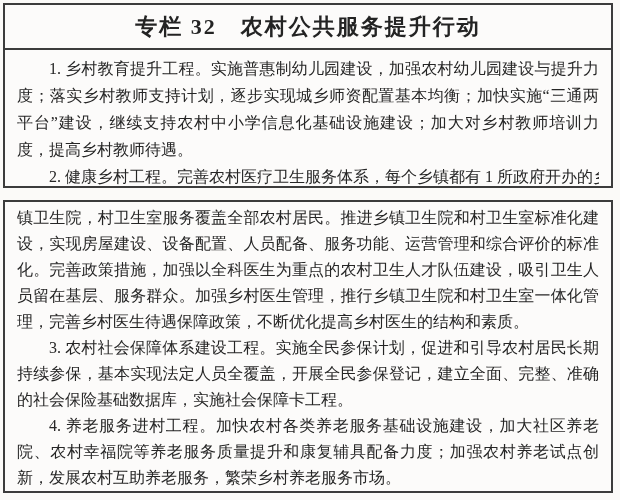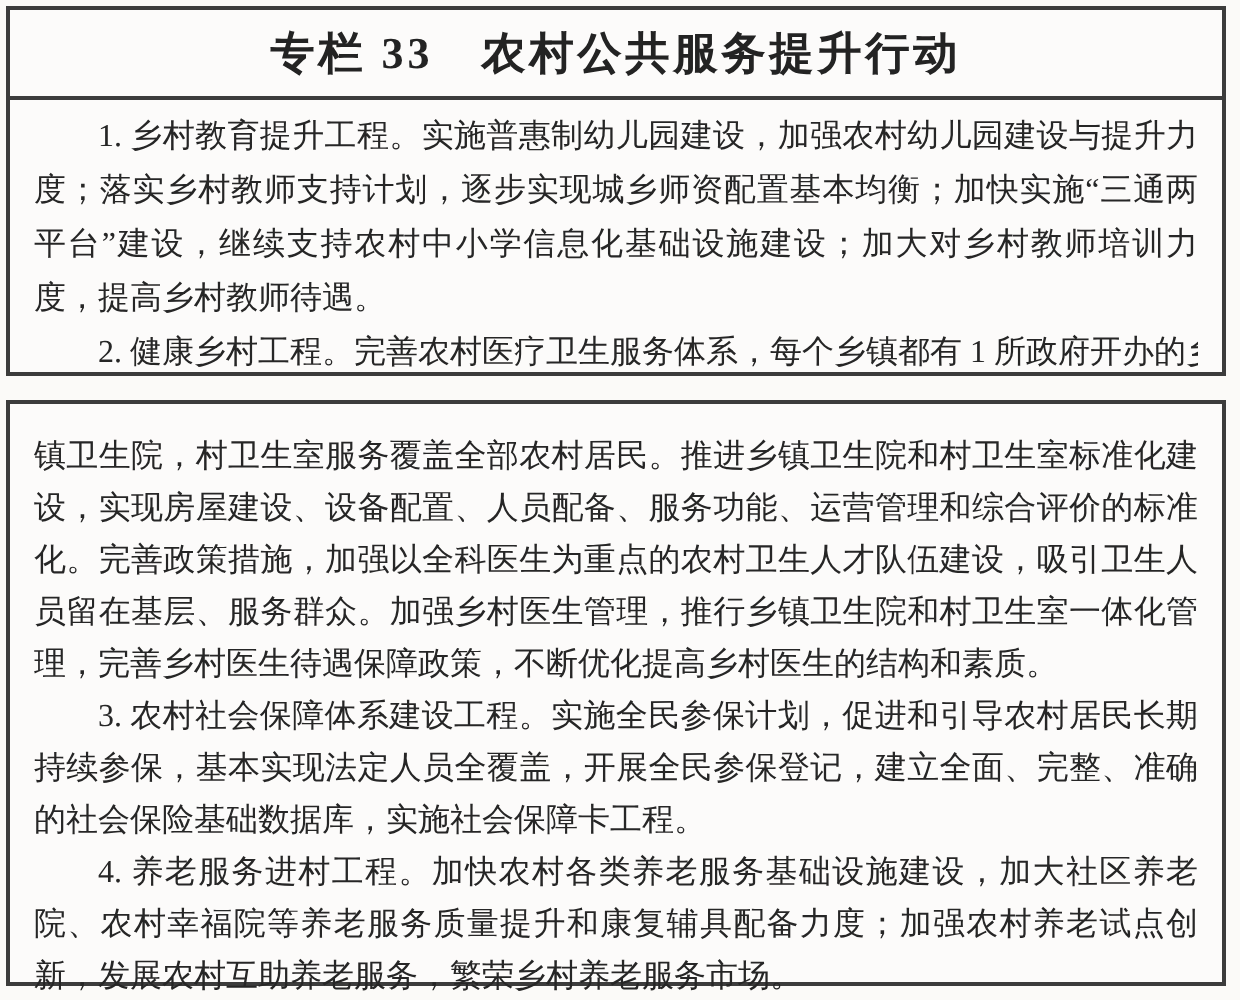--- a/index.html
+++ b/index.html
@@ -36,33 +36,33 @@
   }
   .box-body {
     padding: 5px 12px 0 12px;
     font-size: 16px;
     line-height: 27px;
     text-align: justify;
     text-justify: inter-ideograph;
     overflow: hidden;
   }
   .box1 .box-body { height: 136px; }
-  .box2 .box-body { height: 297px; line-height: 26px; padding-top: 14px; }
+  .box2 .box-body { height: 297px; line-height: 26px; padding-top: 3px; }
   .para { margin: 0; }
   .indent { text-indent: 2em; }
   .p-cut { white-space: nowrap; overflow: hidden; }
 </style>
 </head>
 <body>
 
 <div class="page">
 
   <div class="box box1">
     <div class="title-bar">
-      <span>专栏 33　农村公共服务提升行动</span>
+      <span>专栏 32　农村公共服务提升行动</span>
     </div>
     <div class="box-body">
       <p class="para indent">1. 乡村教育提升工程。实施普惠制幼儿园建设，加强农村幼儿园建设与提升力度；落实乡村教师支持计划，逐步实现城乡师资配置基本均衡；加快实施“三通两平台”建设，继续支持农村中小学信息化基础设施建设；加大对乡村教师培训力度，提高乡村教师待遇。</p>
       <p class="para indent p-cut">2. 健康乡村工程。完善农村医疗卫生服务体系，每个乡镇都有 1 所政府开办的乡</p>
     </div>
   </div>
 
   <div class="box box2">
     <div class="box-body">
       <p class="para">镇卫生院，村卫生室服务覆盖全部农村居民。推进乡镇卫生院和村卫生室标准化建设，实现房屋建设、设备配置、人员配备、服务功能、运营管理和综合评价的标准化。完善政策措施，加强以全科医生为重点的农村卫生人才队伍建设，吸引卫生人员留在基层、服务群众。加强乡村医生管理，推行乡镇卫生院和村卫生室一体化管理，完善乡村医生待遇保障政策，不断优化提高乡村医生的结构和素质。</p>

